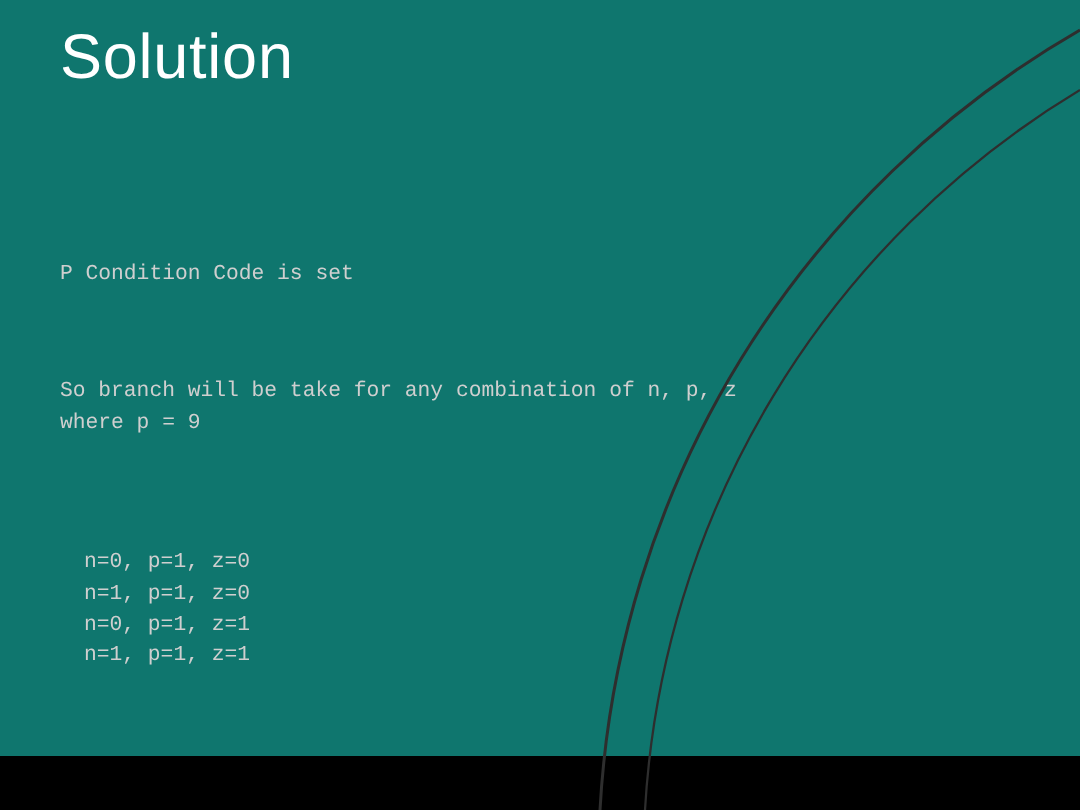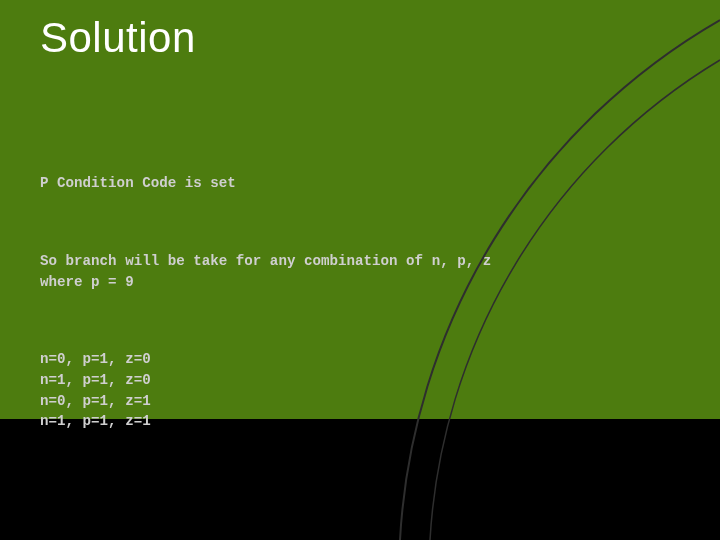--- a/index.html
+++ b/index.html
@@ -6,22 +6,22 @@
     margin: 0;
     padding: 0;
     width: 720px;
     height: 540px;
     overflow: hidden;
     background: #000;
   }
   .slide {
     position: relative;
     width: 720px;
-    height: 419px;
-    background: #4d7c0f;
+    height: 504px;
+    background: #0f766e;
     color: #c9c9c9;
     font-family: Arial, Helvetica, sans-serif;
     box-sizing: border-box;
   }
   .title {
     position: absolute;
     top: 14px;
     left: 40px;
     font-size: 42px;
     color: #ffffff;
@@ -34,24 +34,23 @@
     left: 40px;
     right: 40px;
     font-family: "Courier New", Courier, monospace;
     font-size: 14.2px;
     line-height: 1.45;
     color: #cfcfcf;
     white-space: pre;
   }
   .body p {
     margin: 0 0 16px 0;
-    font-weight: bold;
   }
   .body .combos {
-    margin: 0;
+    margin: 16px;
   }
   .arc {
     position: absolute;
     top: 0;
     right: 0;
     width: 720px;
     height: 540px;
     pointer-events: none;
   }
 </style>

